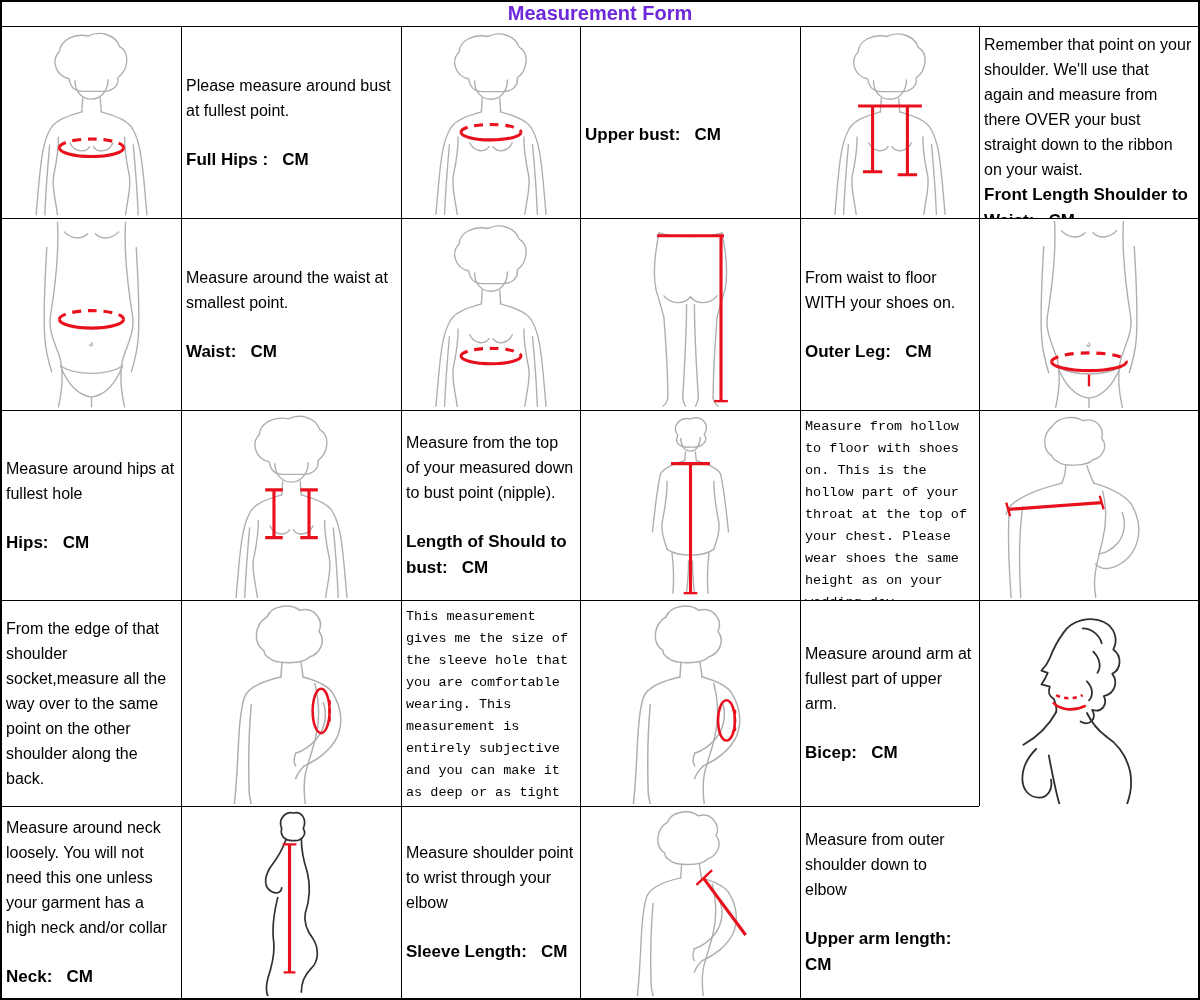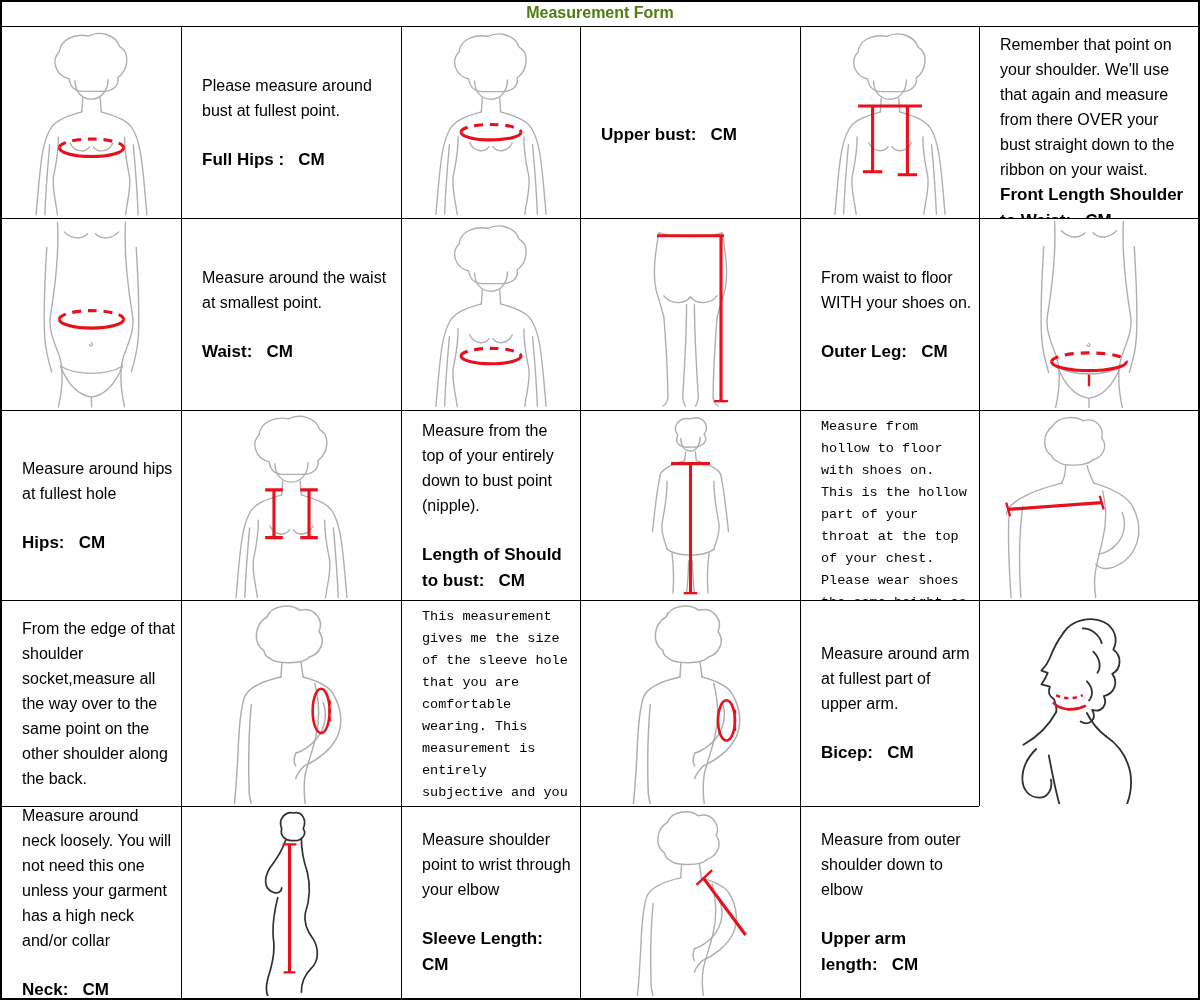--- a/index.html
+++ b/index.html
@@ -2,35 +2,35 @@
 <html style="--accent: #e8101c; --gline: #aeaeae; --sketch: #2f2f2f;"><head>
 <meta charset="utf-8">
 <style>
   * { margin:0; padding:0; box-sizing:border-box; }
   body { background:#ffffff; font-family:"Liberation Sans", sans-serif; }
   #form {
     width:1200px; height:1000px; margin:0 auto;
     border:2px solid #000; background:#fff; overflow:hidden;
   }
   #title-bar {
-    height:24px; text-align:center; font-weight:bold; font-size:16px;
-    line-height:22px; color:#4d7c0f;
+    height:24px; text-align:center; font-weight:bold; font-size:20px;
+    line-height:22px; color:#6d28d9;
   }
   #grid {
     display:grid;
     grid-template-columns:179px 220px 179px 220px 179px 219px;
     grid-template-rows:192px 192px 190px 206px 192px;
   }
   .cell { border-left:1px solid #000; border-top:1px solid #000; overflow:hidden; }
   .cell:nth-child(6n+1) { border-left:none; }
   .img-cell { display:flex; align-items:center; justify-content:center; padding:2px; background:#fff; }
   .img-cell svg { width:100%; height:100%; }
   .text-cell {
     display:flex; flex-direction:column; justify-content:center;
-    padding:4px 6px 4px 20px; color:#000;
+    padding:4px 6px 4px 4px; color:#000;
   }
   .text-cell.top { justify-content:flex-start; padding-top:5px; }
   .desc { font-size:16px; line-height:25px; }
   .text-cell.small .desc { font-size:13.5px; line-height:22px;font-family:Liberation Mono, monospace; }
   .label { font-weight:bold; font-size:17px; line-height:26px; margin-top:24px; }
   .label.tight { margin-top:0; }
   .unit { font-weight:bold; }
   
   svg path, svg ellipse { fill:none; stroke-linecap:round; stroke-linejoin:round; }
   .g  { stroke:var(--gline); stroke-width:1.4; }
@@ -165,21 +165,21 @@
           <path class="g" d="M81,70 L80,84 M99,70 L100,84"></path>
           <path class="g" d="M80,84 C62,89 51,94 47,103 C40,115 38,136 36,156 L33,190 M100,84 C118,89 129,94 133,103 C140,115 142,136 144,156 L147,190"></path>
           <path class="g" d="M56,110 C56,128 53,140 51,150 C49,162 53,174 55,190 M124,110 C124,128 127,140 129,150 C131,162 127,174 125,190"></path>
           <path class="g" d="M47,118 C45,140 43,164 42,190 M133,118 C135,140 137,164 138,190"></path>
           <path class="g" d="M68,116 C72,125 83,127 88,120 M92,120 C97,127 108,125 112,116"></path>
           <path class="r" d="M72,79 L72,128 M108,79 L108,128"></path>
           <path class="r" d="M63,79 L81,79 M99,79 L117,79 M63,128 L81,128 M99,128 L117,128"></path>
         </svg>
       </div>
       <div class="cell text-cell">
-        <div class="desc">Measure from the top of your entirely down to bust point (nipple).</div>
+        <div class="desc">Measure from the top of your measured down to bust point (nipple).</div>
         <div class="label"><span>Length of Should to bust:</span>&nbsp;&nbsp; <span class="unit">CM</span></div>
       </div>
       <div class="cell img-cell">
         <svg viewBox="0 0 180 190">
           <path class="g" d="M77,23 C70,13 79,4 90,6 C101,2 111,11 104,22 C109,29 102,36 90,35 C79,36 73,31 77,23 Z"></path>
           <path class="g" d="M80,26 C80,34 84,39 90,39 C96,39 100,33 100,25"></path>
           <path class="g" d="M85,40 L84,49 M95,40 L96,49"></path>
           <path class="g" d="M84,49 C70,53 62,57 59,63 M96,49 C110,53 118,57 121,63"></path>
           <path class="g" d="M59,63 C55,82 53,102 51,122 M121,63 C125,82 127,102 129,122"></path>
           <path class="g" d="M66,70 C66,88 63,100 61,112 C59,124 64,132 66,140 M114,70 C114,88 117,100 119,112 C121,124 116,132 114,140"></path>

